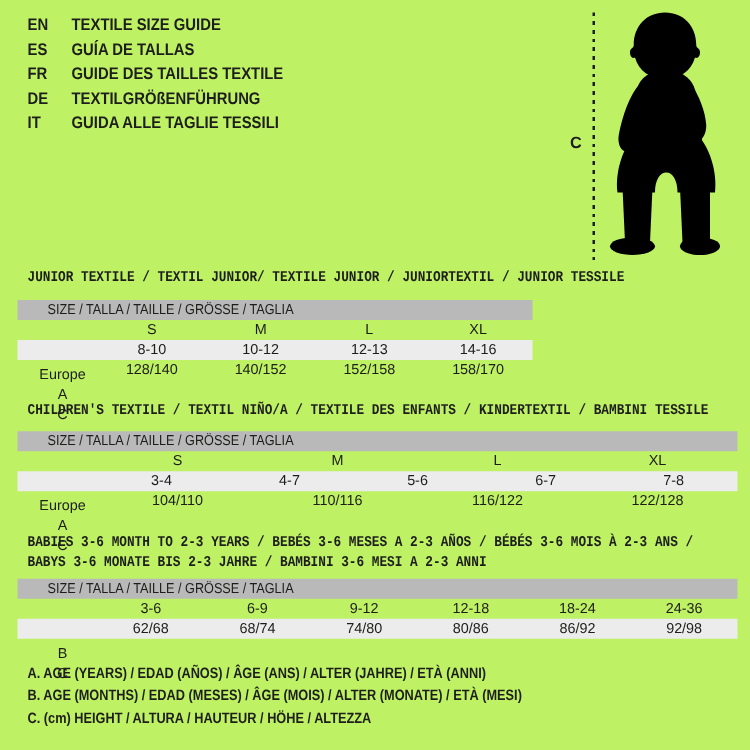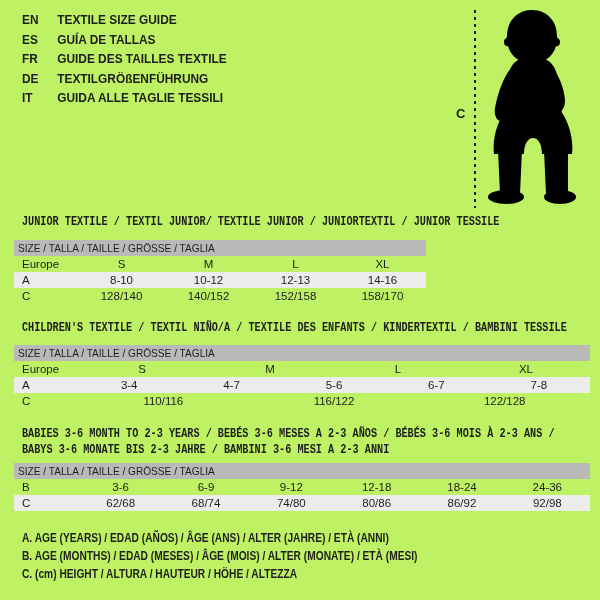--- a/index.html
+++ b/index.html
@@ -36,27 +36,27 @@
     margin-left:8px;
     font-size:12px;font-weight:bold;line-height:16px;
     transform:scaleX(0.85);transform-origin:left top;
     white-space:nowrap;
   }
   .size-table{position:absolute;left:14px;}
   .table-bar{
     height:16px;line-height:16px;
     background:var(--bar-gray,#b9b9b9);
     font-size:11.5px;
-    padding-left:4px;
+    padding-left:24px;
     white-space:nowrap;
   }
   .table-bar .cond{display:inline-block;transform:scaleX(0.88);transform-origin:left center;}
   .trow{display:flex;height:16px;line-height:16px;font-size:11.5px;}
   .trow.alt{background:var(--row-alt,#ececec);}
-  .tcell-label{width:56px;padding-left:8px;text-align:left;}
+  .tcell-label{width:56px;padding-left:8px;text-align:center;margin-top:36px;}
   .tcell{flex:1;text-align:center;}
   
   .notes{position:absolute;left:22px;top:529px;}
   .note-line{
     font-size:12px;font-weight:bold;line-height:18px;
     transform:scaleX(0.85);transform-origin:left center;
     white-space:nowrap;
   }
 </style>
 </head>
@@ -149,20 +149,21 @@
         <div class="trow alt">
           <div class="tcell-label">A</div>
           <div class="tcell">3-4</div>
           <div class="tcell">4-7</div>
           <div class="tcell">5-6</div>
           <div class="tcell">6-7</div>
           <div class="tcell">7-8</div>
         </div>
         <div class="trow">
           <div class="tcell-label">C</div>
+          <div class="tcell">104/110</div>
           <div class="tcell">110/116</div>
           <div class="tcell">116/122</div>
           <div class="tcell">122/128</div>
         </div>
       </div>
   </div>
 
   <div class="section" style="top:426px;">
     <div class="section-title">BABIES 3-6 MONTH TO 2-3 YEARS / BEBÉS 3-6 MESES A 2-3 AÑOS / BÉBÉS 3-6 MOIS À 2-3 ANS /</div>
     <div class="section-title">BABYS 3-6 MONATE BIS 2-3 JAHRE / BAMBINI 3-6 MESI A 2-3 ANNI</div>

